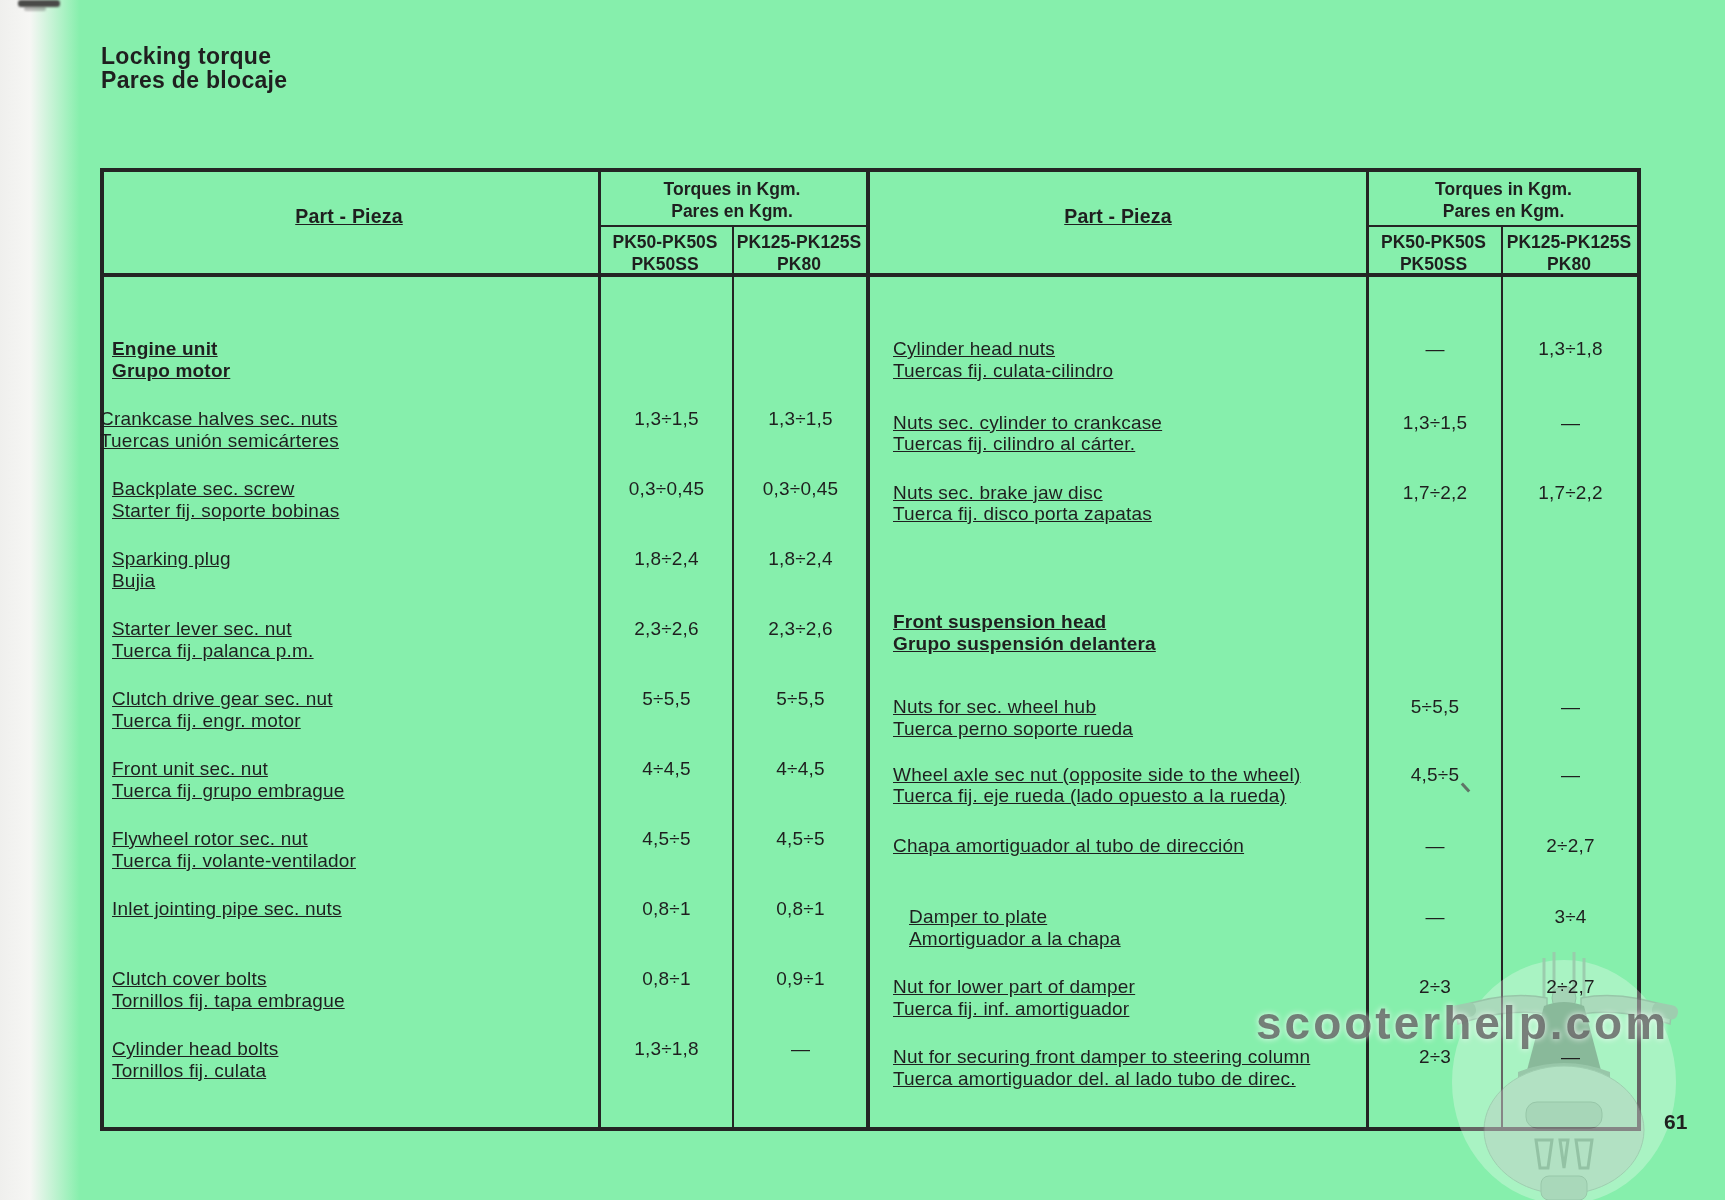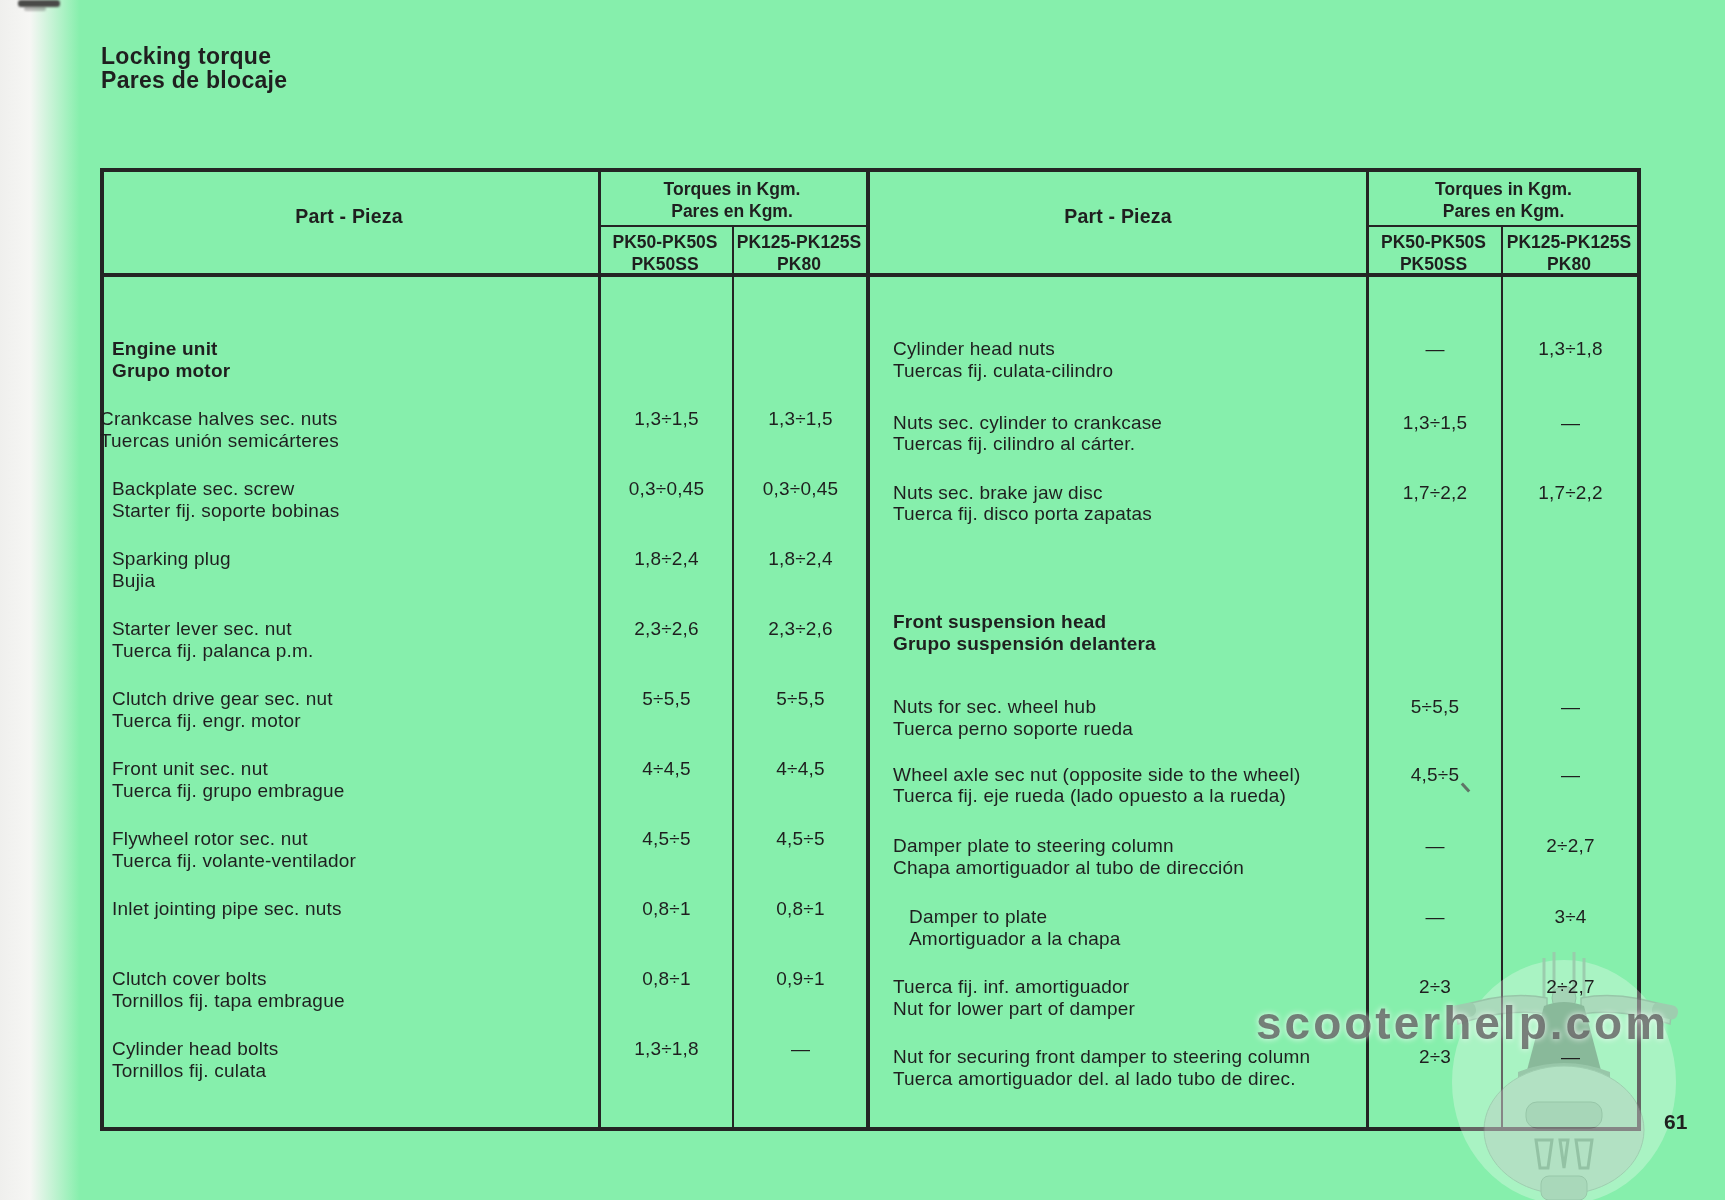--- a/index.html
+++ b/index.html
@@ -16,21 +16,21 @@
   }
   .smudge{position:absolute;background:#4a4a48;filter:blur(1.2px);border-radius:3px;}
   .title{position:absolute;font-weight:bold;font-size:23px;line-height:25px;letter-spacing:.3px;}
   
   .hline,.vline{position:absolute;background:#242424;}
   
   .hdr{position:absolute;text-align:center;font-weight:bold;}
   .hdr.part{font-size:19.5px;}
   .hdr.small{font-size:17.5px;line-height:22px;}
   
-  .part{position:absolute;font-size:19px;line-height:21.5px;letter-spacing:.2px;}
+  .part{position:absolute;font-size:19px;line-height:21.5px;letter-spacing:.2px;text-decoration:underline;}
   .part.section{font-weight:bold;}
   .val{position:absolute;font-size:19px;line-height:22px;text-align:center;letter-spacing:.2px;}
   
   #wm-scooter{position:absolute;left:1448px;top:952px;opacity:.55;}
   #wm-text{
     position:absolute;left:1256px;top:1000px;
     font-weight:bold;font-size:46px;letter-spacing:3px;line-height:46px;
     color:rgba(92,92,92,.78);text-shadow:0 0 6px rgba(255,255,255,.9);
     white-space:nowrap;
   }
@@ -205,34 +205,33 @@
     </div>
     <div class="val" style="left: 1368px; top: 696.4px; width: 134px;">5÷5,5</div>
     <div class="val" style="left: 1503px; top: 696.4px; width: 135px;">—</div>
     <div class="part" style="left: 893px; top: 763.6px; width: 480px;">
       <div>Wheel axle sec nut (opposite side to the wheel)</div>
       <div>Tuerca fij. eje rueda (lado opuesto a la rueda)</div>
     </div>
     <div class="val" style="left: 1368px; top: 763.6px; width: 134px;">4,5÷5</div>
     <div class="val" style="left: 1503px; top: 763.6px; width: 135px;">—</div>
     <div class="part" style="left: 893px; top: 835px; width: 480px;">
-      <div>Damper plate to steering column</div>
       <div>Chapa amortiguador al tubo de dirección</div>
     </div>
     <div class="val" style="left: 1368px; top: 835px; width: 134px;">—</div>
     <div class="val" style="left: 1503px; top: 835px; width: 135px;">2÷2,7</div>
     <div class="part" style="left: 909px; top: 906.4px; width: 480px;">
       <div>Damper to plate</div>
       <div>Amortiguador a la chapa</div>
     </div>
     <div class="val" style="left: 1368px; top: 906.4px; width: 134px;">—</div>
     <div class="val" style="left: 1503px; top: 906.4px; width: 135px;">3÷4</div>
     <div class="part" style="left: 893px; top: 976.4px; width: 480px;">
+      <div>Nut for lower part of damper</div>
       <div>Tuerca fij. inf. amortiguador</div>
-      <div>Nut for lower part of damper</div>
     </div>
     <div class="val" style="left: 1368px; top: 976.4px; width: 134px;">2÷3</div>
     <div class="val" style="left: 1503px; top: 976.4px; width: 135px;">2÷2,7</div>
     <div class="part" style="left: 893px; top: 1046.4px; width: 480px;">
       <div>Nut for securing front damper to steering column</div>
       <div>Tuerca amortiguador del. al lado tubo de direc.</div>
     </div>
     <div class="val" style="left: 1368px; top: 1046.4px; width: 134px;">2÷3</div>
     <div class="val" style="left: 1503px; top: 1046.4px; width: 135px;">—</div>
   </div>

